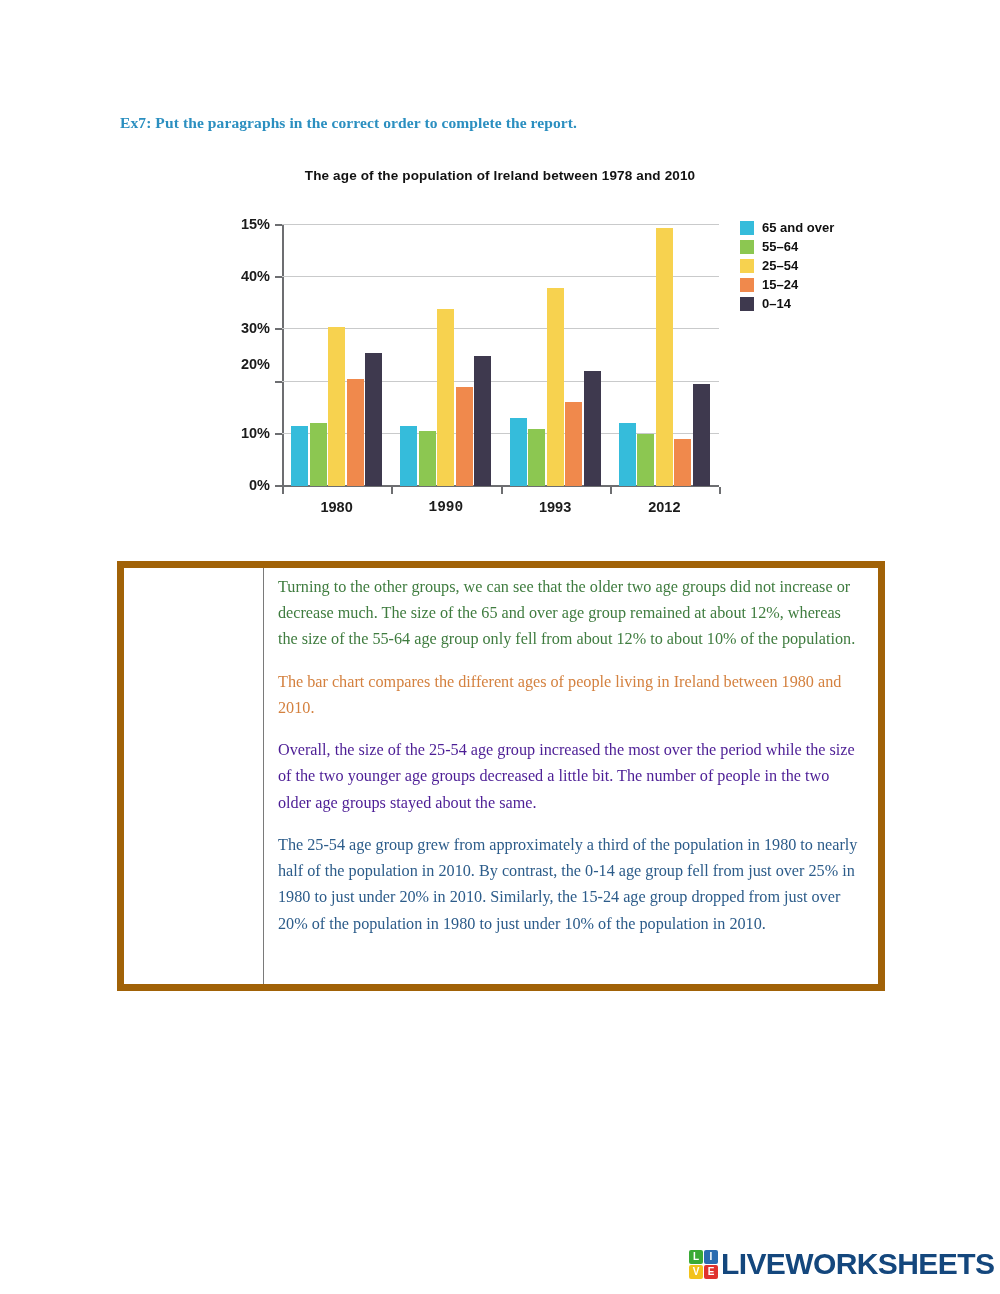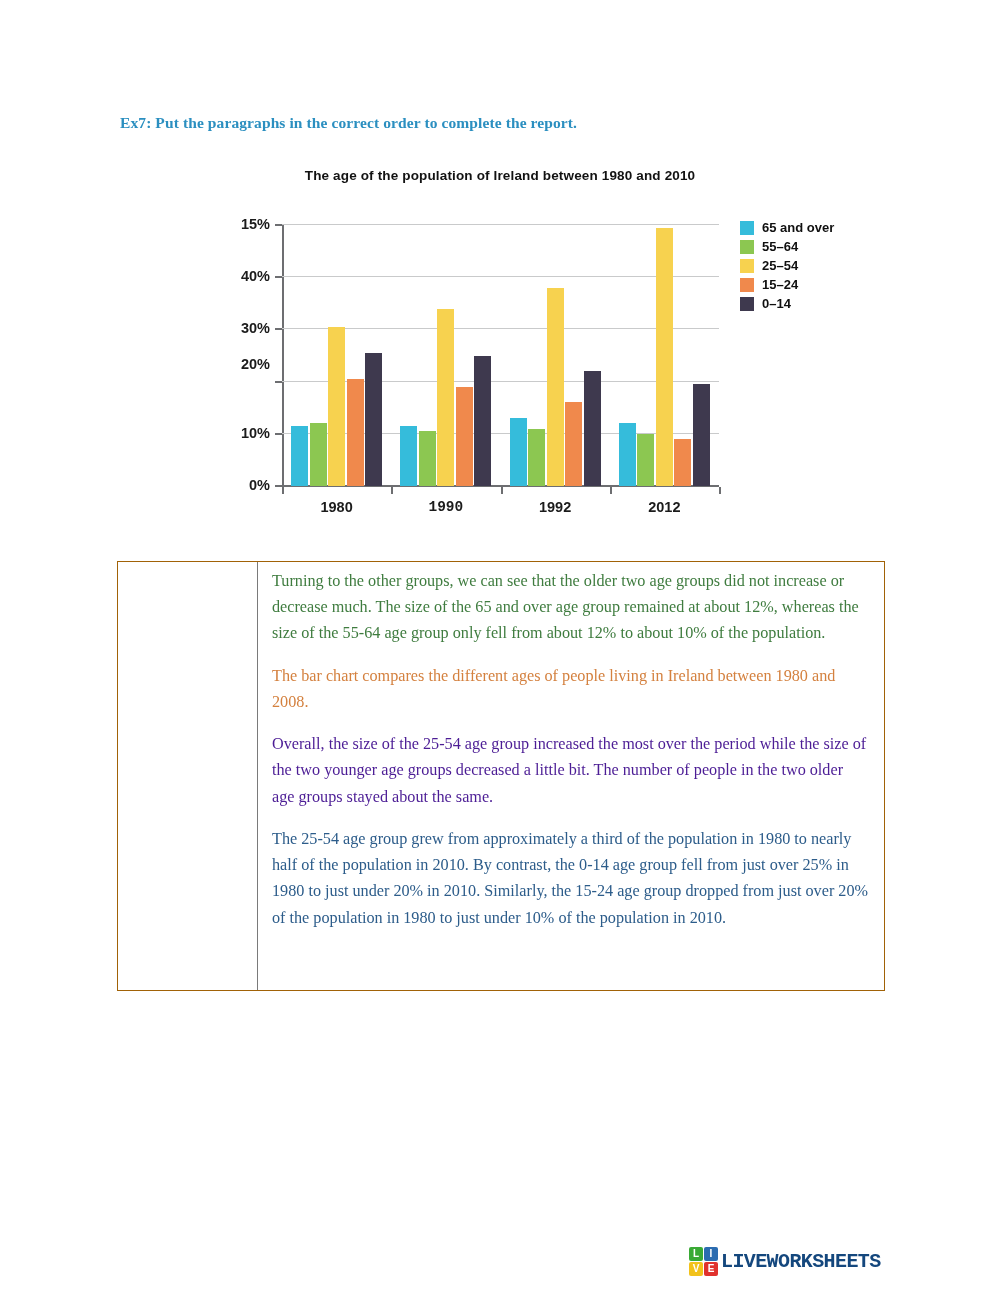--- a/index.html
+++ b/index.html
@@ -144,21 +144,21 @@
     white-space: nowrap;
   }
 
   
   #paragraph-table {
     position: absolute;
     left: 117px;
     top: 561px;
     width: 768px;
     height: 430px;
-    border: 1px solid #a16207;
+    border: 7px solid #a16207;
     box-sizing: border-box;
     display: flex;
     background: #fff;
   }
   #answer-column {
     width: 140px;
     flex: 0 0 140px;
     border-right: 1px solid #7a7a7a;
     box-sizing: border-box;
   }
@@ -195,36 +195,36 @@
     height: 14px;
     border-radius: 2px;
     color: #ffffff;
     font-family: "Liberation Sans", sans-serif;
     font-weight: bold;
     font-size: 10px;
     line-height: 14px;
     text-align: center;
   }
   #logo-wordmark {
-    font-family: Liberation Mono, monospace;
-    font-weight: bold;
-    font-size: 20px;
+    font-family: Liberation Sans, sans-serif;
+    font-weight: bold;
+    font-size: 30px;
     letter-spacing: -0.6px;
     color: #14477d;
     white-space: nowrap;
   }
 </style>
 </head>
 <body>
 
 <div id="exercise-heading" style="color: rgb(43, 143, 192);">Ex7: Put the paragraphs in the correct order to complete the report.</div>
 
 <div id="chart-figure">
 
-  <div id="chart-title">The age of the population of Ireland between 1980 and 2010</div>
+  <div id="chart-title">The age of the population of Ireland between 1978 and 2010</div>
 
   <div id="plot-area">
     <div class="axis-line-v"></div>
     <div class="axis-line-h"></div>
     <div id="grid-layer">
         <div class="gridline" style="top: 208.8px;"></div>
         <div class="gridline" style="top: 156.6px;"></div>
         <div class="gridline" style="top: 104.4px;"></div>
         <div class="gridline" style="top: 52.2px;"></div>
         <div class="gridline" style="top: 0px;"></div>
@@ -264,21 +264,21 @@
         <div class="bar" title="25–54 2010: 49.5%" style="left: 373.875px; width: 17px; height: 258.39px; background: rgb(247, 210, 79);"></div>
         <div class="bar" title="15–24 2010: 9%" style="left: 392.375px; width: 17px; height: 46.98px; background: rgb(240, 137, 76);"></div>
         <div class="bar" title="0–14 2010: 19.5%" style="left: 410.875px; width: 17px; height: 101.79px; background: rgb(62, 57, 78);"></div>
       </div>
     <div id="xtick-layer">
         <div class="xtick-mark" style="left: 109.25px;"></div>
         <div class="xtick-label" style="left: 54.625px;">1980</div>
         <div class="xtick-mark" style="left: 218.5px;"></div>
         <div class="xtick-label" style="left: 163.875px; font-family: Liberation Mono, monospace;">1990</div>
         <div class="xtick-mark" style="left: 327.75px;"></div>
-        <div class="xtick-label" style="left: 273.125px;">1992</div>
+        <div class="xtick-label" style="left: 273.125px;">1993</div>
         <div class="xtick-mark" style="left: 437px;"></div>
         <div class="xtick-label" style="left: 382.375px;">2012</div>
         <div class="xtick-mark" style="left: 0px;"></div>
       </div>
   </div>
 
   <div id="chart-legend">
       <div class="legend-row">
         <span class="legend-swatch" style="background: rgb(53, 188, 219);"></span>
         <span class="legend-label">65 and over</span>
@@ -299,21 +299,21 @@
         <span class="legend-swatch" style="background: rgb(62, 57, 78);"></span>
         <span class="legend-label">0–14</span>
       </div>
     </div>
 </div>
 
 <div id="paragraph-table">
   <div id="answer-column"></div>
   <div id="paragraph-column">
       <p class="paragraph" style="color: rgb(63, 124, 63);">Turning to the other groups, we can see that the older two age groups did not increase or decrease much. The size of the 65 and over age group remained at about 12%, whereas the size of the 55-64 age group only fell from about 12% to about 10% of the population.</p>
-      <p class="paragraph" style="color: rgb(212, 129, 63);">The bar chart compares the different ages of people living in Ireland between 1980 and 2008.</p>
+      <p class="paragraph" style="color: rgb(212, 129, 63);">The bar chart compares the different ages of people living in Ireland between 1980 and 2010.</p>
       <p class="paragraph" style="color: #4c1d95;">Overall, the size of the 25-54 age group increased the most over the period while the size of the two younger age groups decreased a little bit. The number of people in the two older age groups stayed about the same.</p>
       <p class="paragraph" style="color: rgb(44, 92, 138);">The 25-54 age group grew from approximately a third of the population in 1980 to nearly half of the population in 2010. By contrast, the 0-14 age group fell from just over 25% in 1980 to just under 20% in 2010. Similarly, the 15-24 age group dropped from just over 20% of the population in 1980 to just under 10% of the population in 2010.</p>
     </div>
 </div>
 
 <div id="liveworksheets-logo">
   <div id="logo-tiles">
       <div class="logo-tile" style="background: rgb(58, 170, 53);">L</div>
       <div class="logo-tile" style="background: rgb(43, 108, 176);">I</div>
       <div class="logo-tile" style="background: rgb(242, 194, 27);">V</div>

